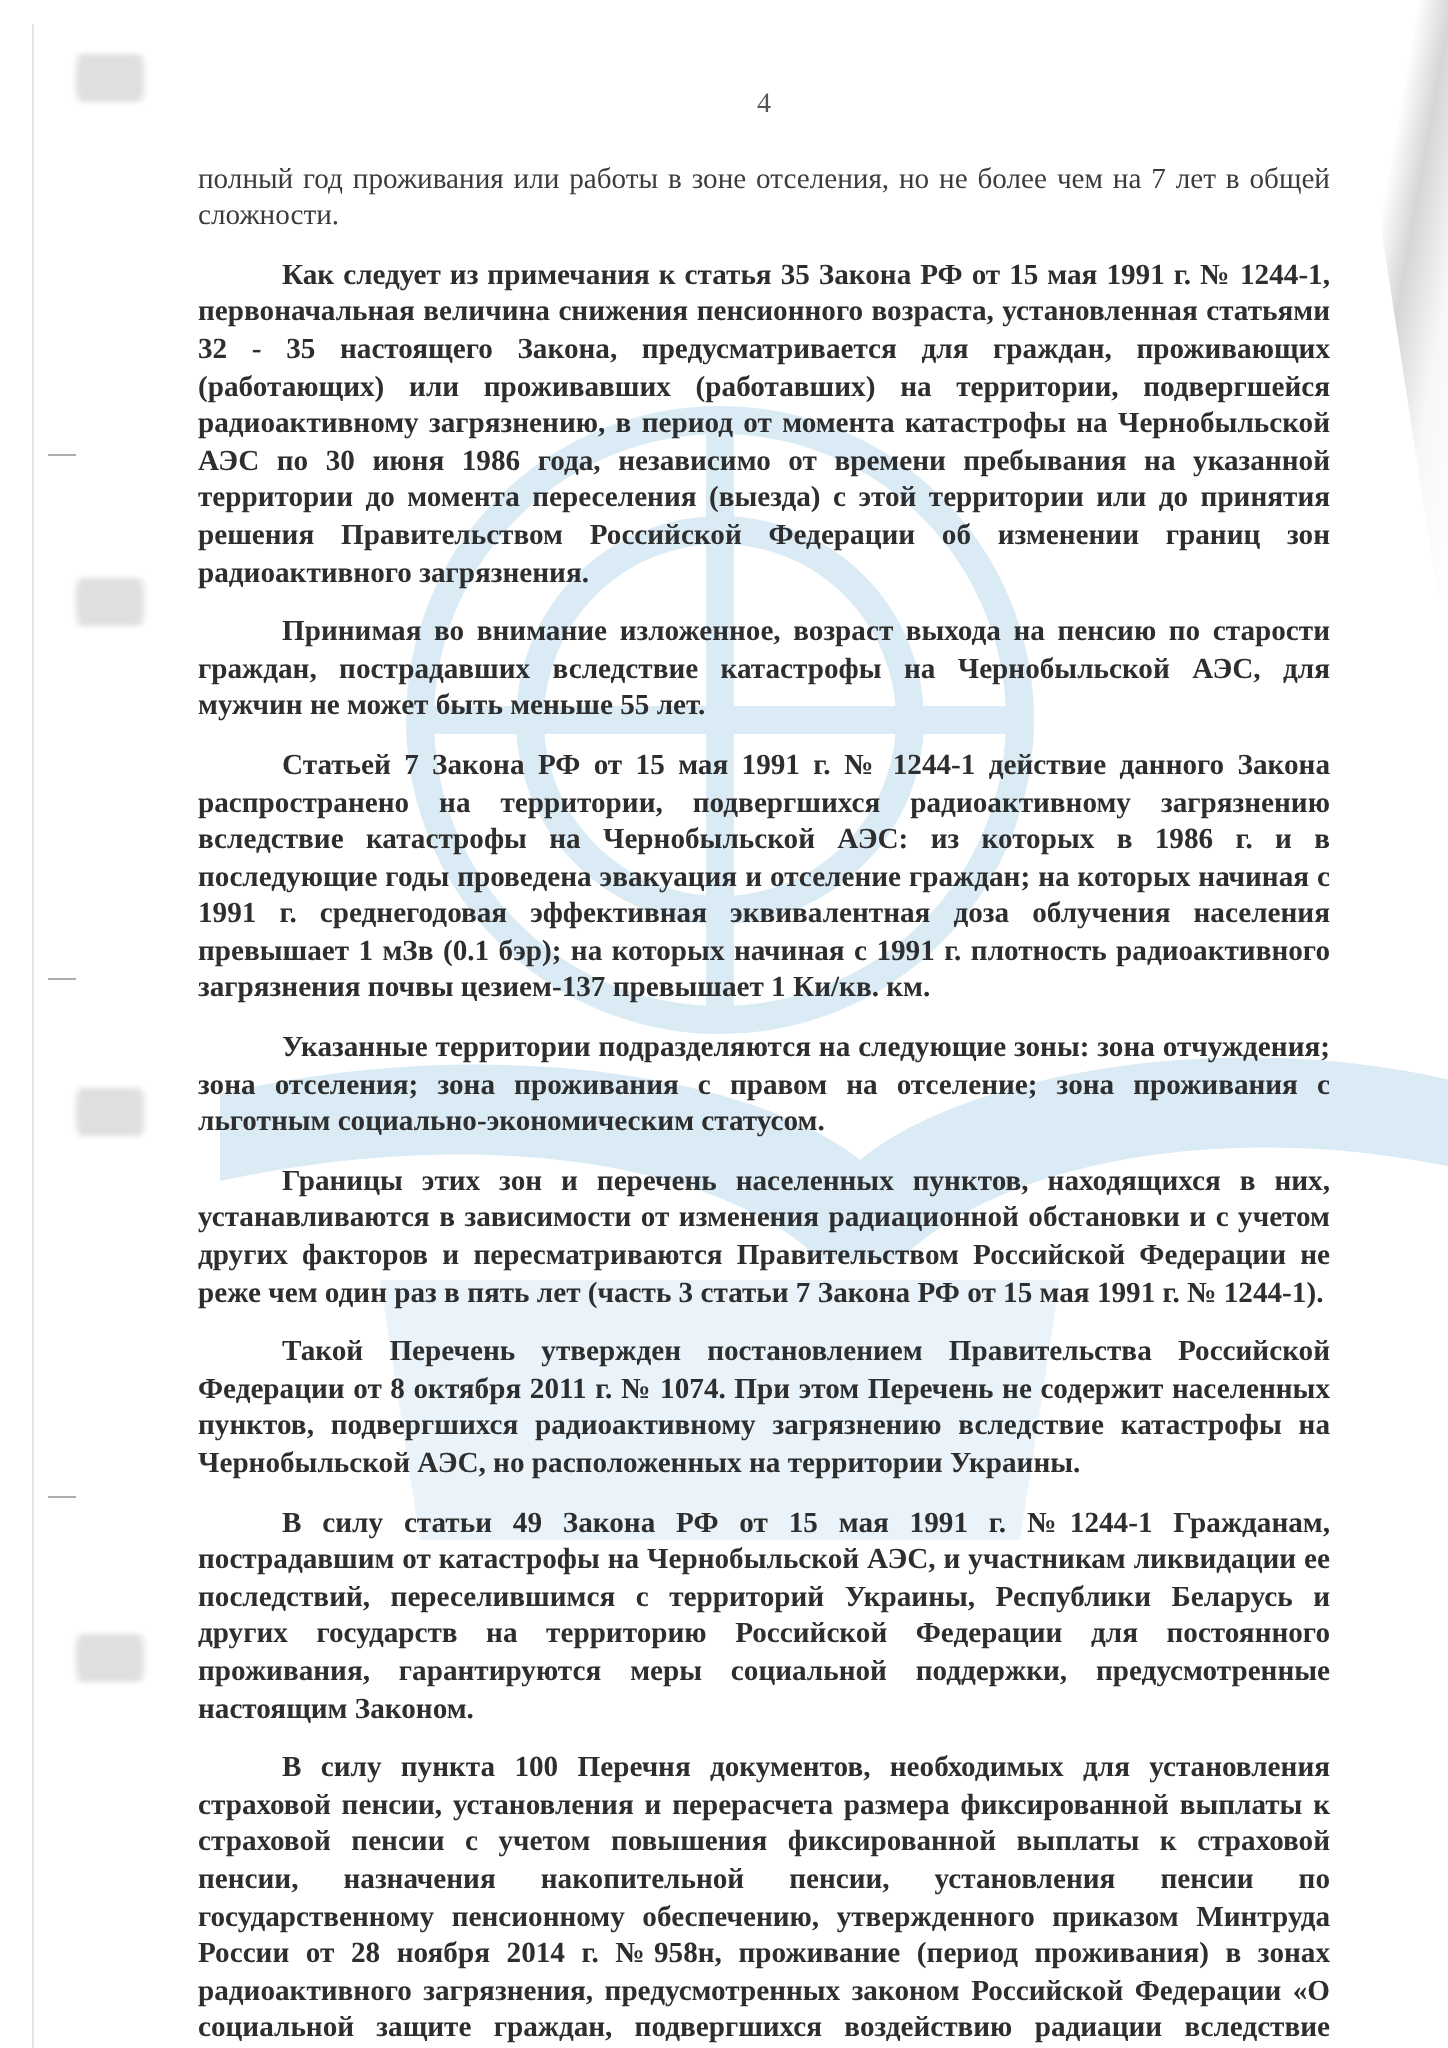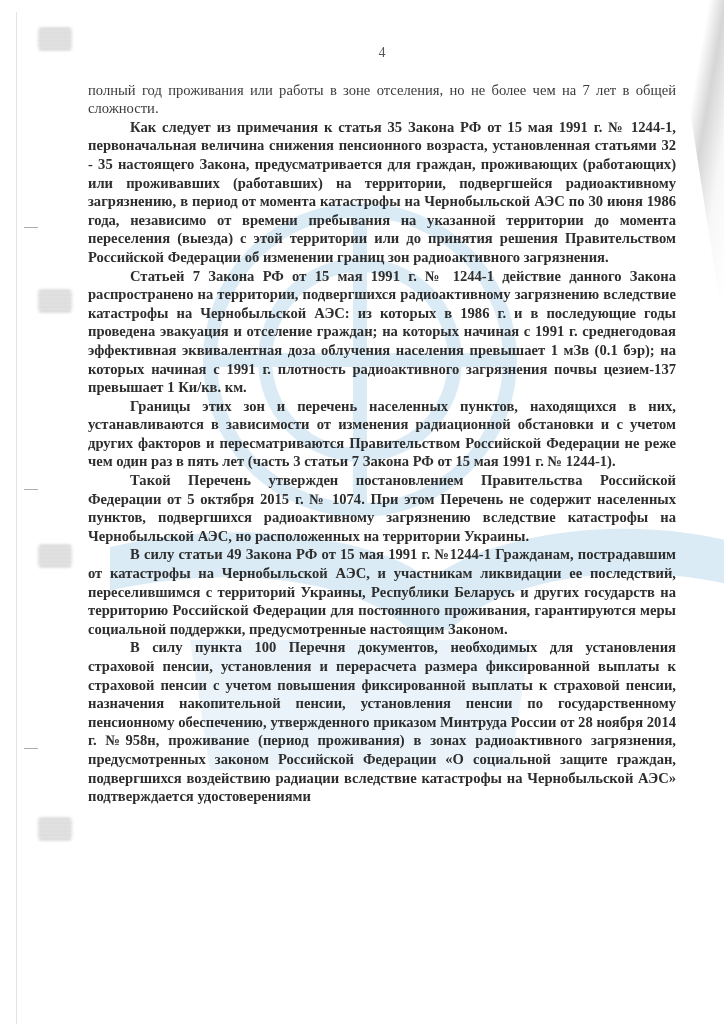--- a/index.html
+++ b/index.html
@@ -69,21 +69,21 @@
     line-height: 18.6px;
     text-align: justify;
   }
   .page-number {
     text-align: center;
     font-size: 14px;
     margin-bottom: 18px;
     color: #555;
   }
   .para {
-    margin: 0;
+    margin: 11px;
     text-indent: 0;
   }
   .para.indent {
     text-indent: 42px;
     font-weight: bold;
   }
   .para.first {
     color: #3b3b3b;
   }
 </style>
@@ -110,18 +110,20 @@
   </g>
   <path d="M-120 420 C 60 330, 260 360, 320 410 C 380 360, 560 330, 700 400 L 700 440 C 560 380, 400 400, 340 460 L 300 460 C 240 400, 60 380, -120 460 Z" fill="#5aa6d6"></path>
   <path d="M80 470 L 420 470 L 400 600 L 100 600 Z" fill="#5aa6d6" opacity="0.6"></path>
 </svg>
 
 <div class="page">
   <div class="page-number">4</div>
 
   <p class="para first">полный год проживания или работы в зоне отселения, но не более чем на 7 лет в общей сложности.</p>
   <p class="para indent">Как следует из примечания к статья 35 Закона РФ от 15 мая 1991 г. № 1244-1, первоначальная величина снижения пенсионного возраста, установленная статьями 32 - 35 настоящего Закона, предусматривается для граждан, проживающих (работающих) или проживавших (работавших) на территории, подвергшейся радиоактивному загрязнению, в период от момента катастрофы на Чернобыльской АЭС по 30 июня 1986 года, независимо от времени пребывания на указанной территории до момента переселения (выезда) с этой территории или до принятия решения Правительством Российской Федерации об изменении границ зон радиоактивного загрязнения.</p>
+  <p class="para indent">Принимая во внимание изложенное, возраст выхода на пенсию по старости граждан, пострадавших вследствие катастрофы на Чернобыльской АЭС, для мужчин не может быть меньше 55 лет.</p>
   <p class="para indent">Статьей 7 Закона РФ от 15 мая 1991 г. № 1244-1 действие данного Закона распространено на территории, подвергшихся радиоактивному загрязнению вследствие катастрофы на Чернобыльской АЭС: из которых в 1986 г. и в последующие годы проведена эвакуация и отселение граждан; на которых начиная с 1991 г. среднегодовая эффективная эквивалентная доза облучения населения превышает 1 мЗв (0.1 бэр); на которых начиная с 1991 г. плотность радиоактивного загрязнения почвы цезием-137 превышает 1 Ки/кв. км.</p>
+  <p class="para indent">Указанные территории подразделяются на следующие зоны: зона отчуждения; зона отселения; зона проживания с правом на отселение; зона проживания с льготным социально-экономическим статусом.</p>
   <p class="para indent">Границы этих зон и перечень населенных пунктов, находящихся в них, устанавливаются в зависимости от изменения радиационной обстановки и с учетом других факторов и пересматриваются Правительством Российской Федерации не реже чем один раз в пять лет (часть 3 статьи 7 Закона РФ от 15 мая 1991 г. № 1244-1).</p>
-  <p class="para indent">Такой Перечень утвержден постановлением Правительства Российской Федерации от 5 октября 2015 г. № 1074. При этом Перечень не содержит населенных пунктов, подвергшихся радиоактивному загрязнению вследствие катастрофы на Чернобыльской АЭС, но расположенных на территории Украины.</p>
+  <p class="para indent">Такой Перечень утвержден постановлением Правительства Российской Федерации от 8 октября 2011 г. № 1074. При этом Перечень не содержит населенных пунктов, подвергшихся радиоактивному загрязнению вследствие катастрофы на Чернобыльской АЭС, но расположенных на территории Украины.</p>
   <p class="para indent">В силу статьи 49 Закона РФ от 15 мая 1991 г. №1244-1 Гражданам, пострадавшим от катастрофы на Чернобыльской АЭС, и участникам ликвидации ее последствий, переселившимся с территорий Украины, Республики Беларусь и других государств на территорию Российской Федерации для постоянного проживания, гарантируются меры социальной поддержки, предусмотренные настоящим Законом.</p>
   <p class="para indent">В силу пункта 100 Перечня документов, необходимых для установления страховой пенсии, установления и перерасчета размера фиксированной выплаты к страховой пенсии с учетом повышения фиксированной выплаты к страховой пенсии, назначения накопительной пенсии, установления пенсии по государственному пенсионному обеспечению, утвержденного приказом Минтруда России от 28 ноября 2014 г. №958н, проживание (период проживания) в зонах радиоактивного загрязнения, предусмотренных законом Российской Федерации «О социальной защите граждан, подвергшихся воздействию радиации вследствие катастрофы на Чернобыльской АЭС» подтверждается удостоверениями</p>
 </div>
 
 </body></html>

